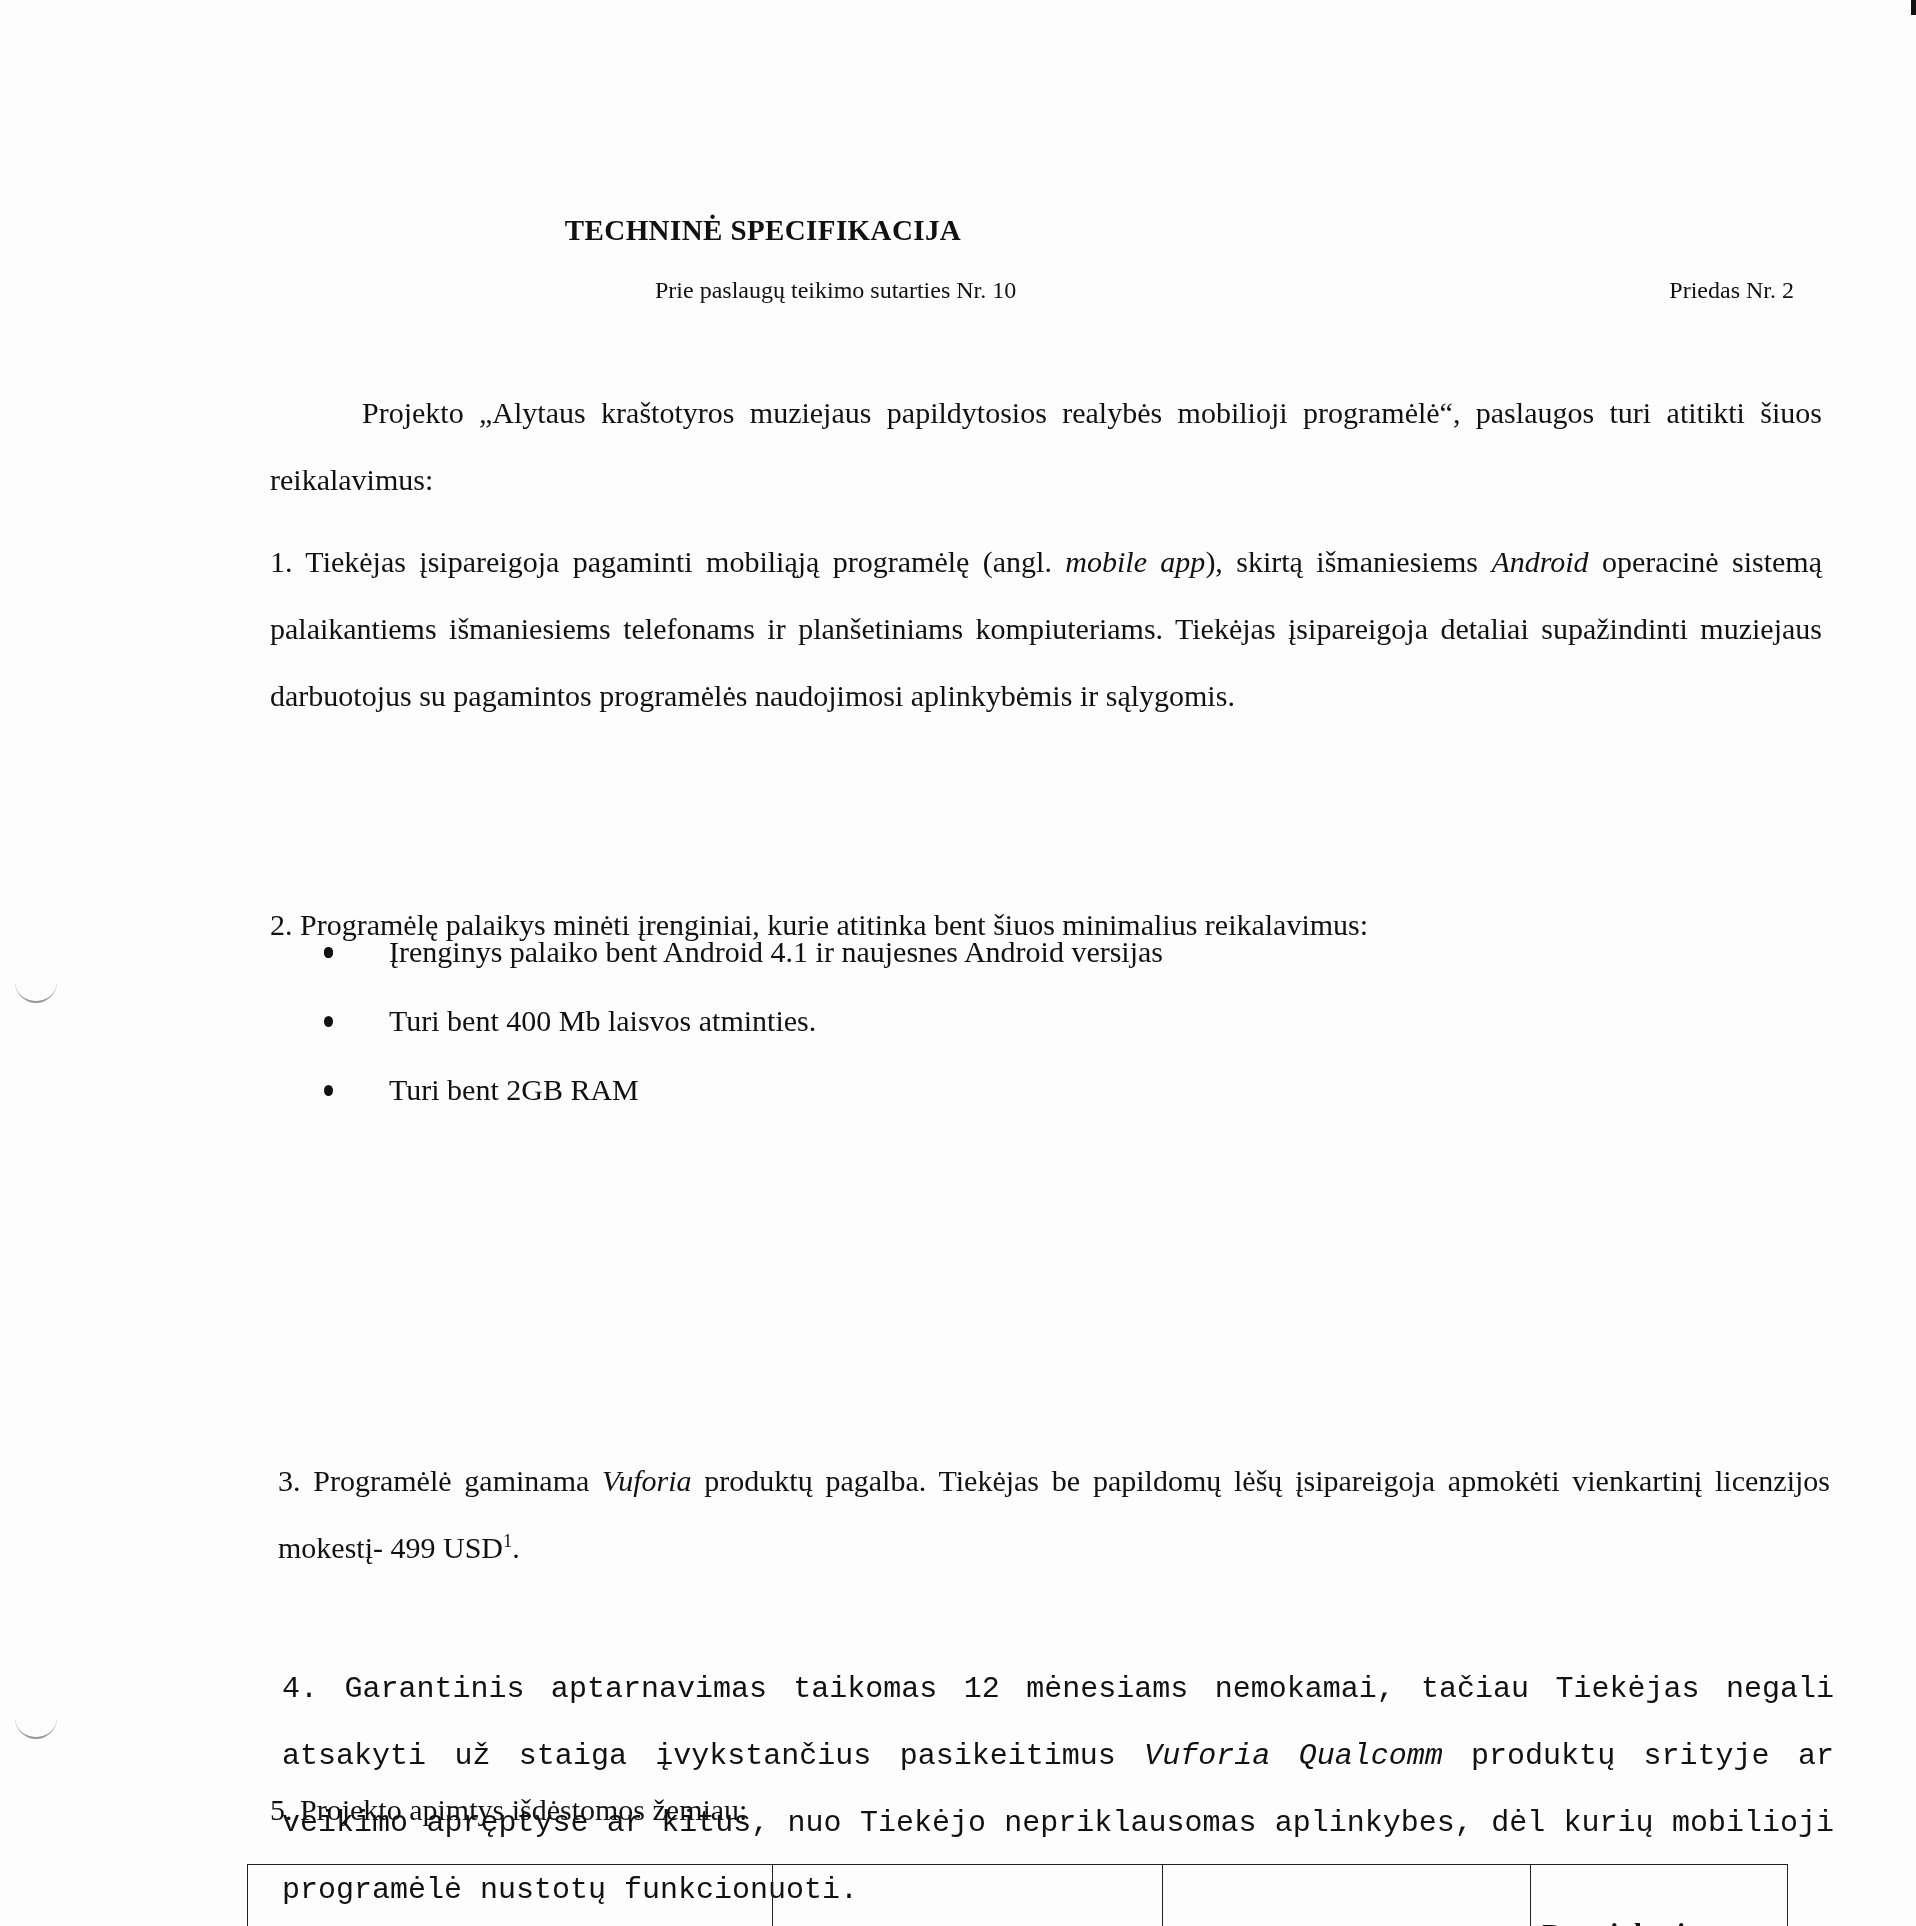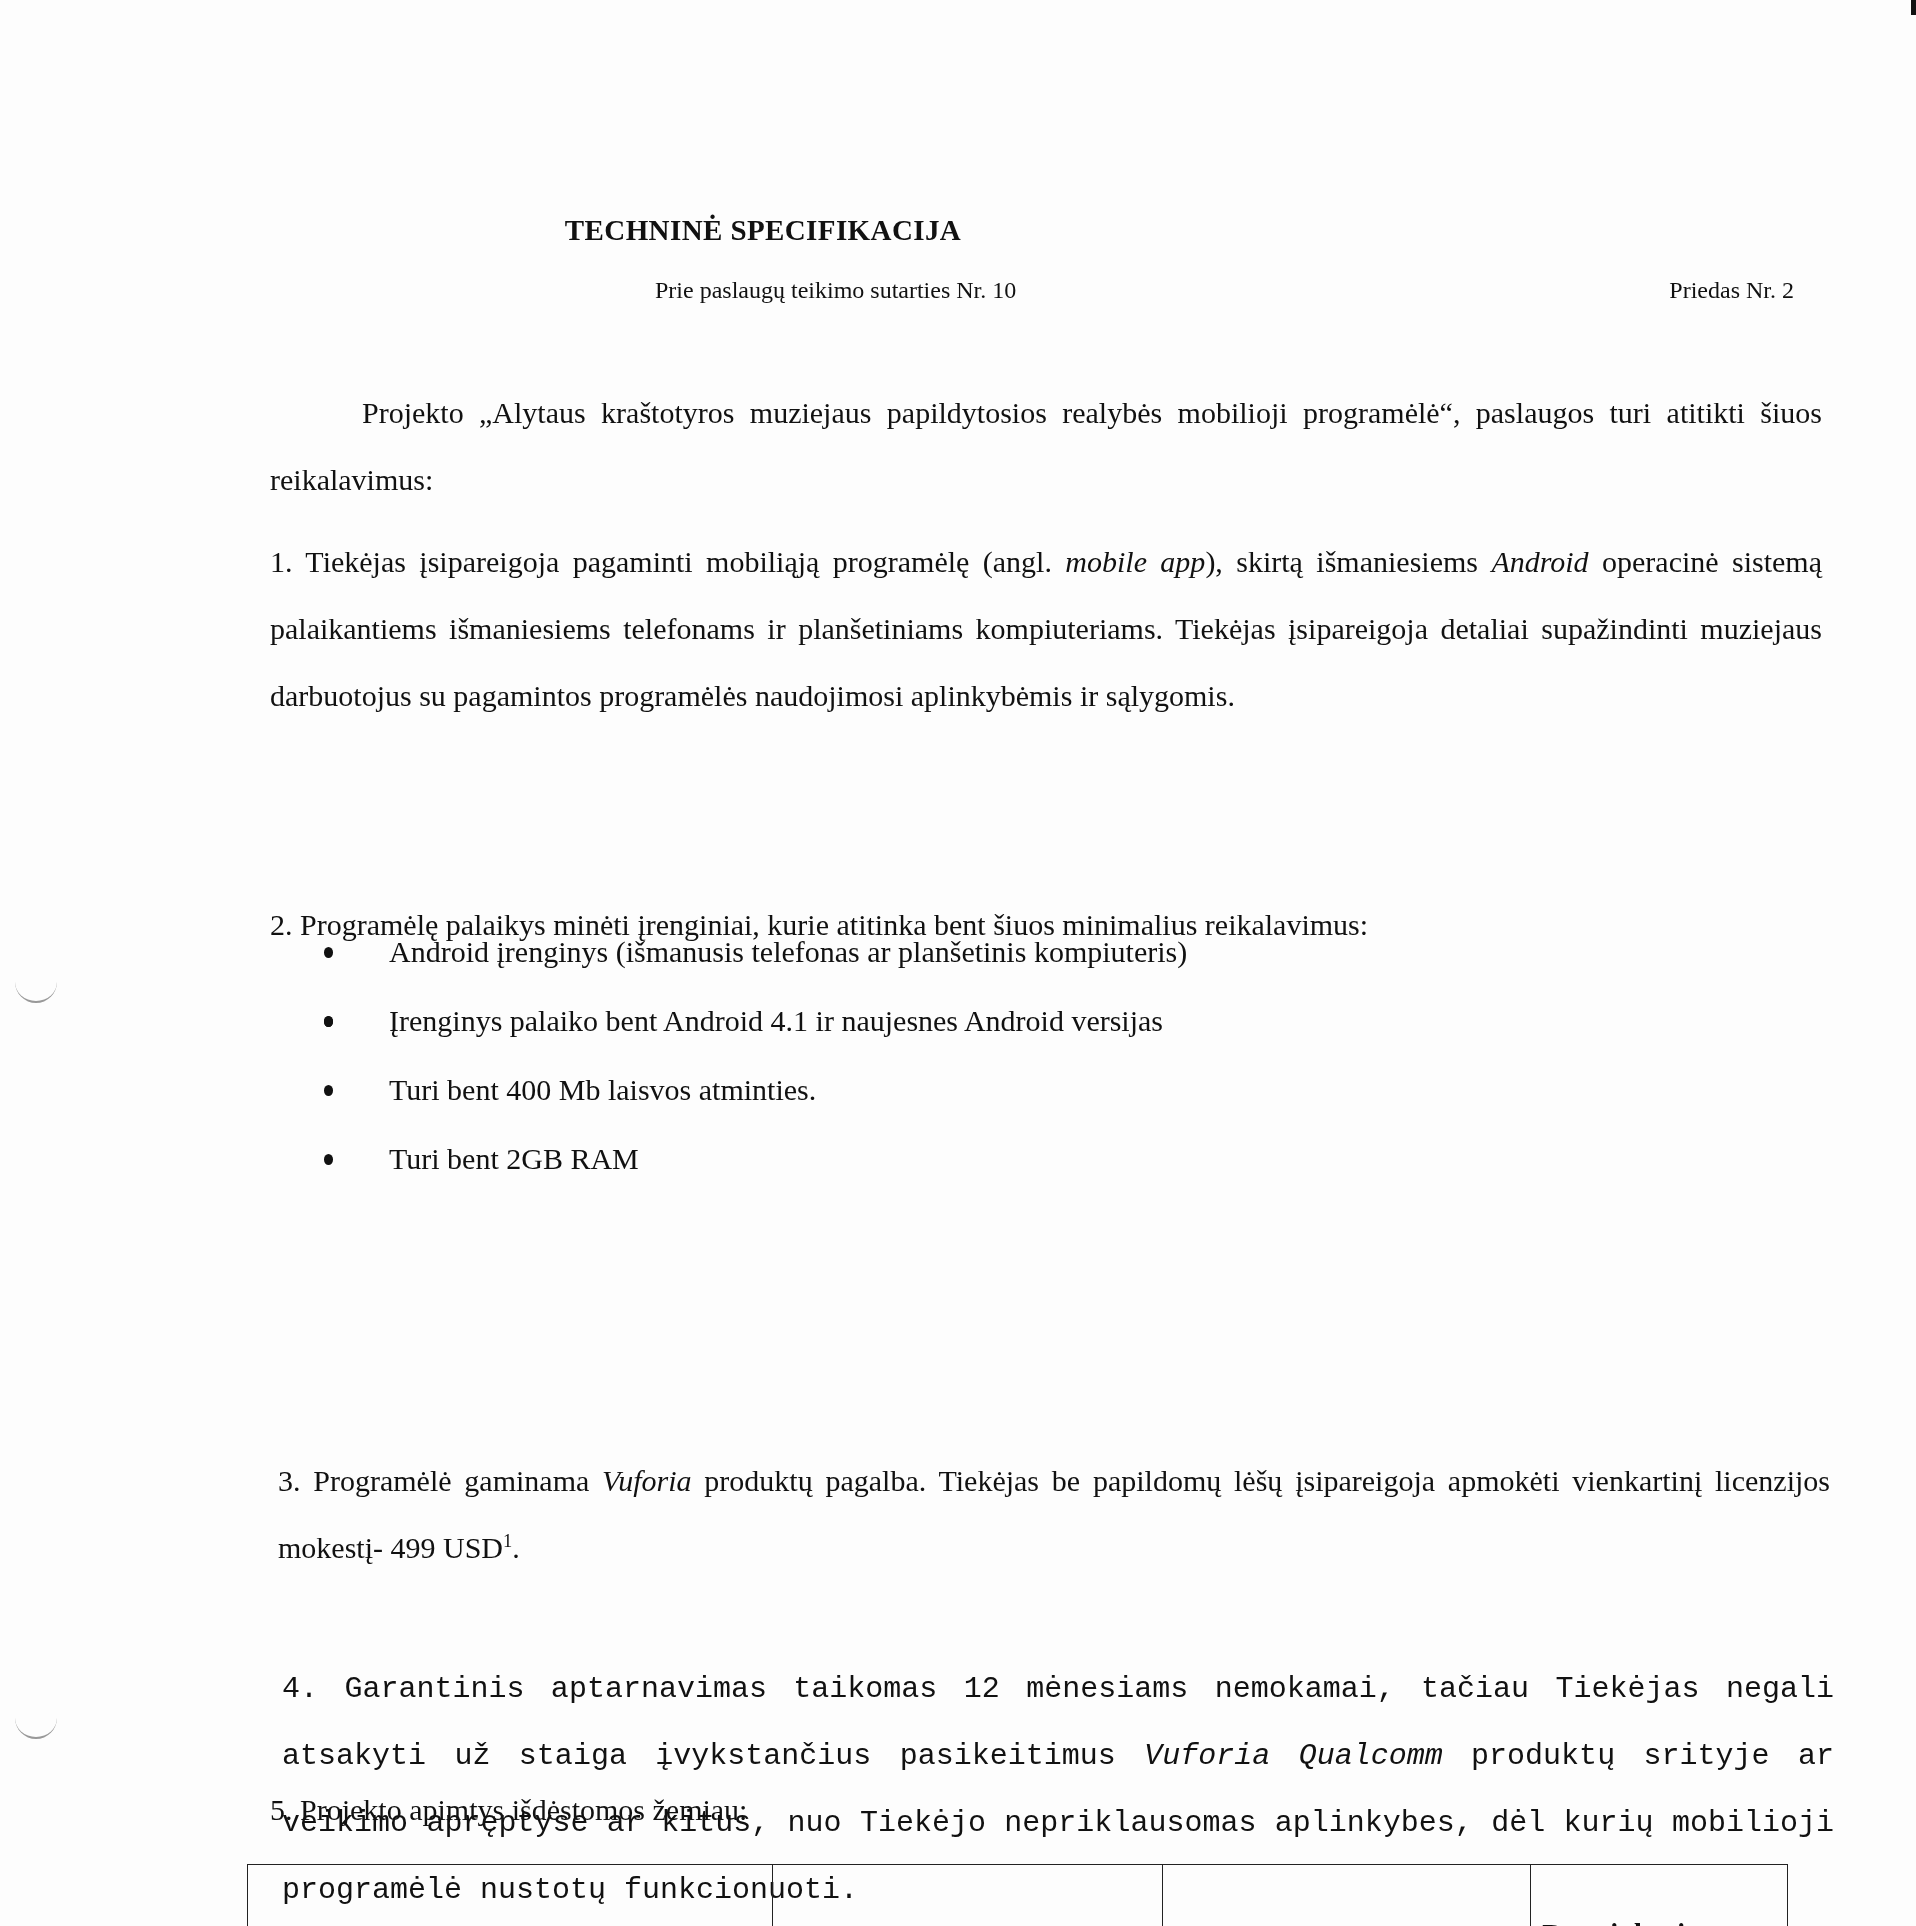--- a/index.html
+++ b/index.html
@@ -42,21 +42,20 @@
     <span>Priedas Nr. 2</span>
   </div>
 
   <p class="text indent" style="top:379px; margin:0;">Projekto „Alytaus kraštotyros muziejaus papildytosios realybės mobilioji programėlė“, paslaugos turi atitikti šiuos reikalavimus:</p>
 
   <p class="text" style="top:528px; margin:0;"><span>1. Tiekėjas įsipareigoja pagaminti mobiliąją programėlę (angl. </span><i>mobile app</i><span>), skirtą išmaniesiems </span><i>Android</i><span> operacinė sistemą palaikantiems išmaniesiems telefonams ir planšetiniams kompiuteriams. Tiekėjas įsipareigoja detaliai supažindinti muziejaus darbuotojus su pagamintos programėlės naudojimosi aplinkybėmis ir sąlygomis.</span></p>
 
   <p class="text" style="top:891px; margin:0;">2. Programėlę palaikys minėti įrenginiai, kurie atitinka bent šiuos minimalius reikalavimus:</p>
 
   <ul class="bullets">
-    <li><span class="dot"></span><span>Android įrenginys (išmanusis telefonas ar planšetinis kompiuteris)</span></li>
     <li><span class="dot"></span></li>
     <li><span class="dot"></span><span>Įrenginys palaiko bent Android 4.1 ir naujesnes Android versijas</span></li>
     <li><span class="dot"></span><span>Turi bent 400 Mb laisvos atminties.</span></li>
     <li><span class="dot"></span><span>Turi bent 2GB RAM</span></li>
   </ul>
 
   <p class="text" style="top:1439px; margin:8px;"><span>3. Programėlė gaminama </span><i>Vuforia</i><span> produktų pagalba. Tiekėjas be papildomų lėšų įsipareigoja apmokėti vienkartinį licenzijos mokestį- 499 USD</span><span class="sup">1</span><span>.</span></p>
 
   <p class="text" style="top:1644px; margin:12px;font-family:Liberation Mono, monospace;"><span>4. Garantinis aptarnavimas taikomas 12 mėnesiams nemokamai, tačiau Tiekėjas negali atsakyti už staiga įvykstančius pasikeitimus </span><i>Vuforia Qualcomm</i><span> produktų srityje ar veikimo apręptyse ar kitus, nuo Tiekėjo nepriklausomas aplinkybes, dėl kurių mobilioji programėlė nustotų funkcionuoti.</span></p>
 

